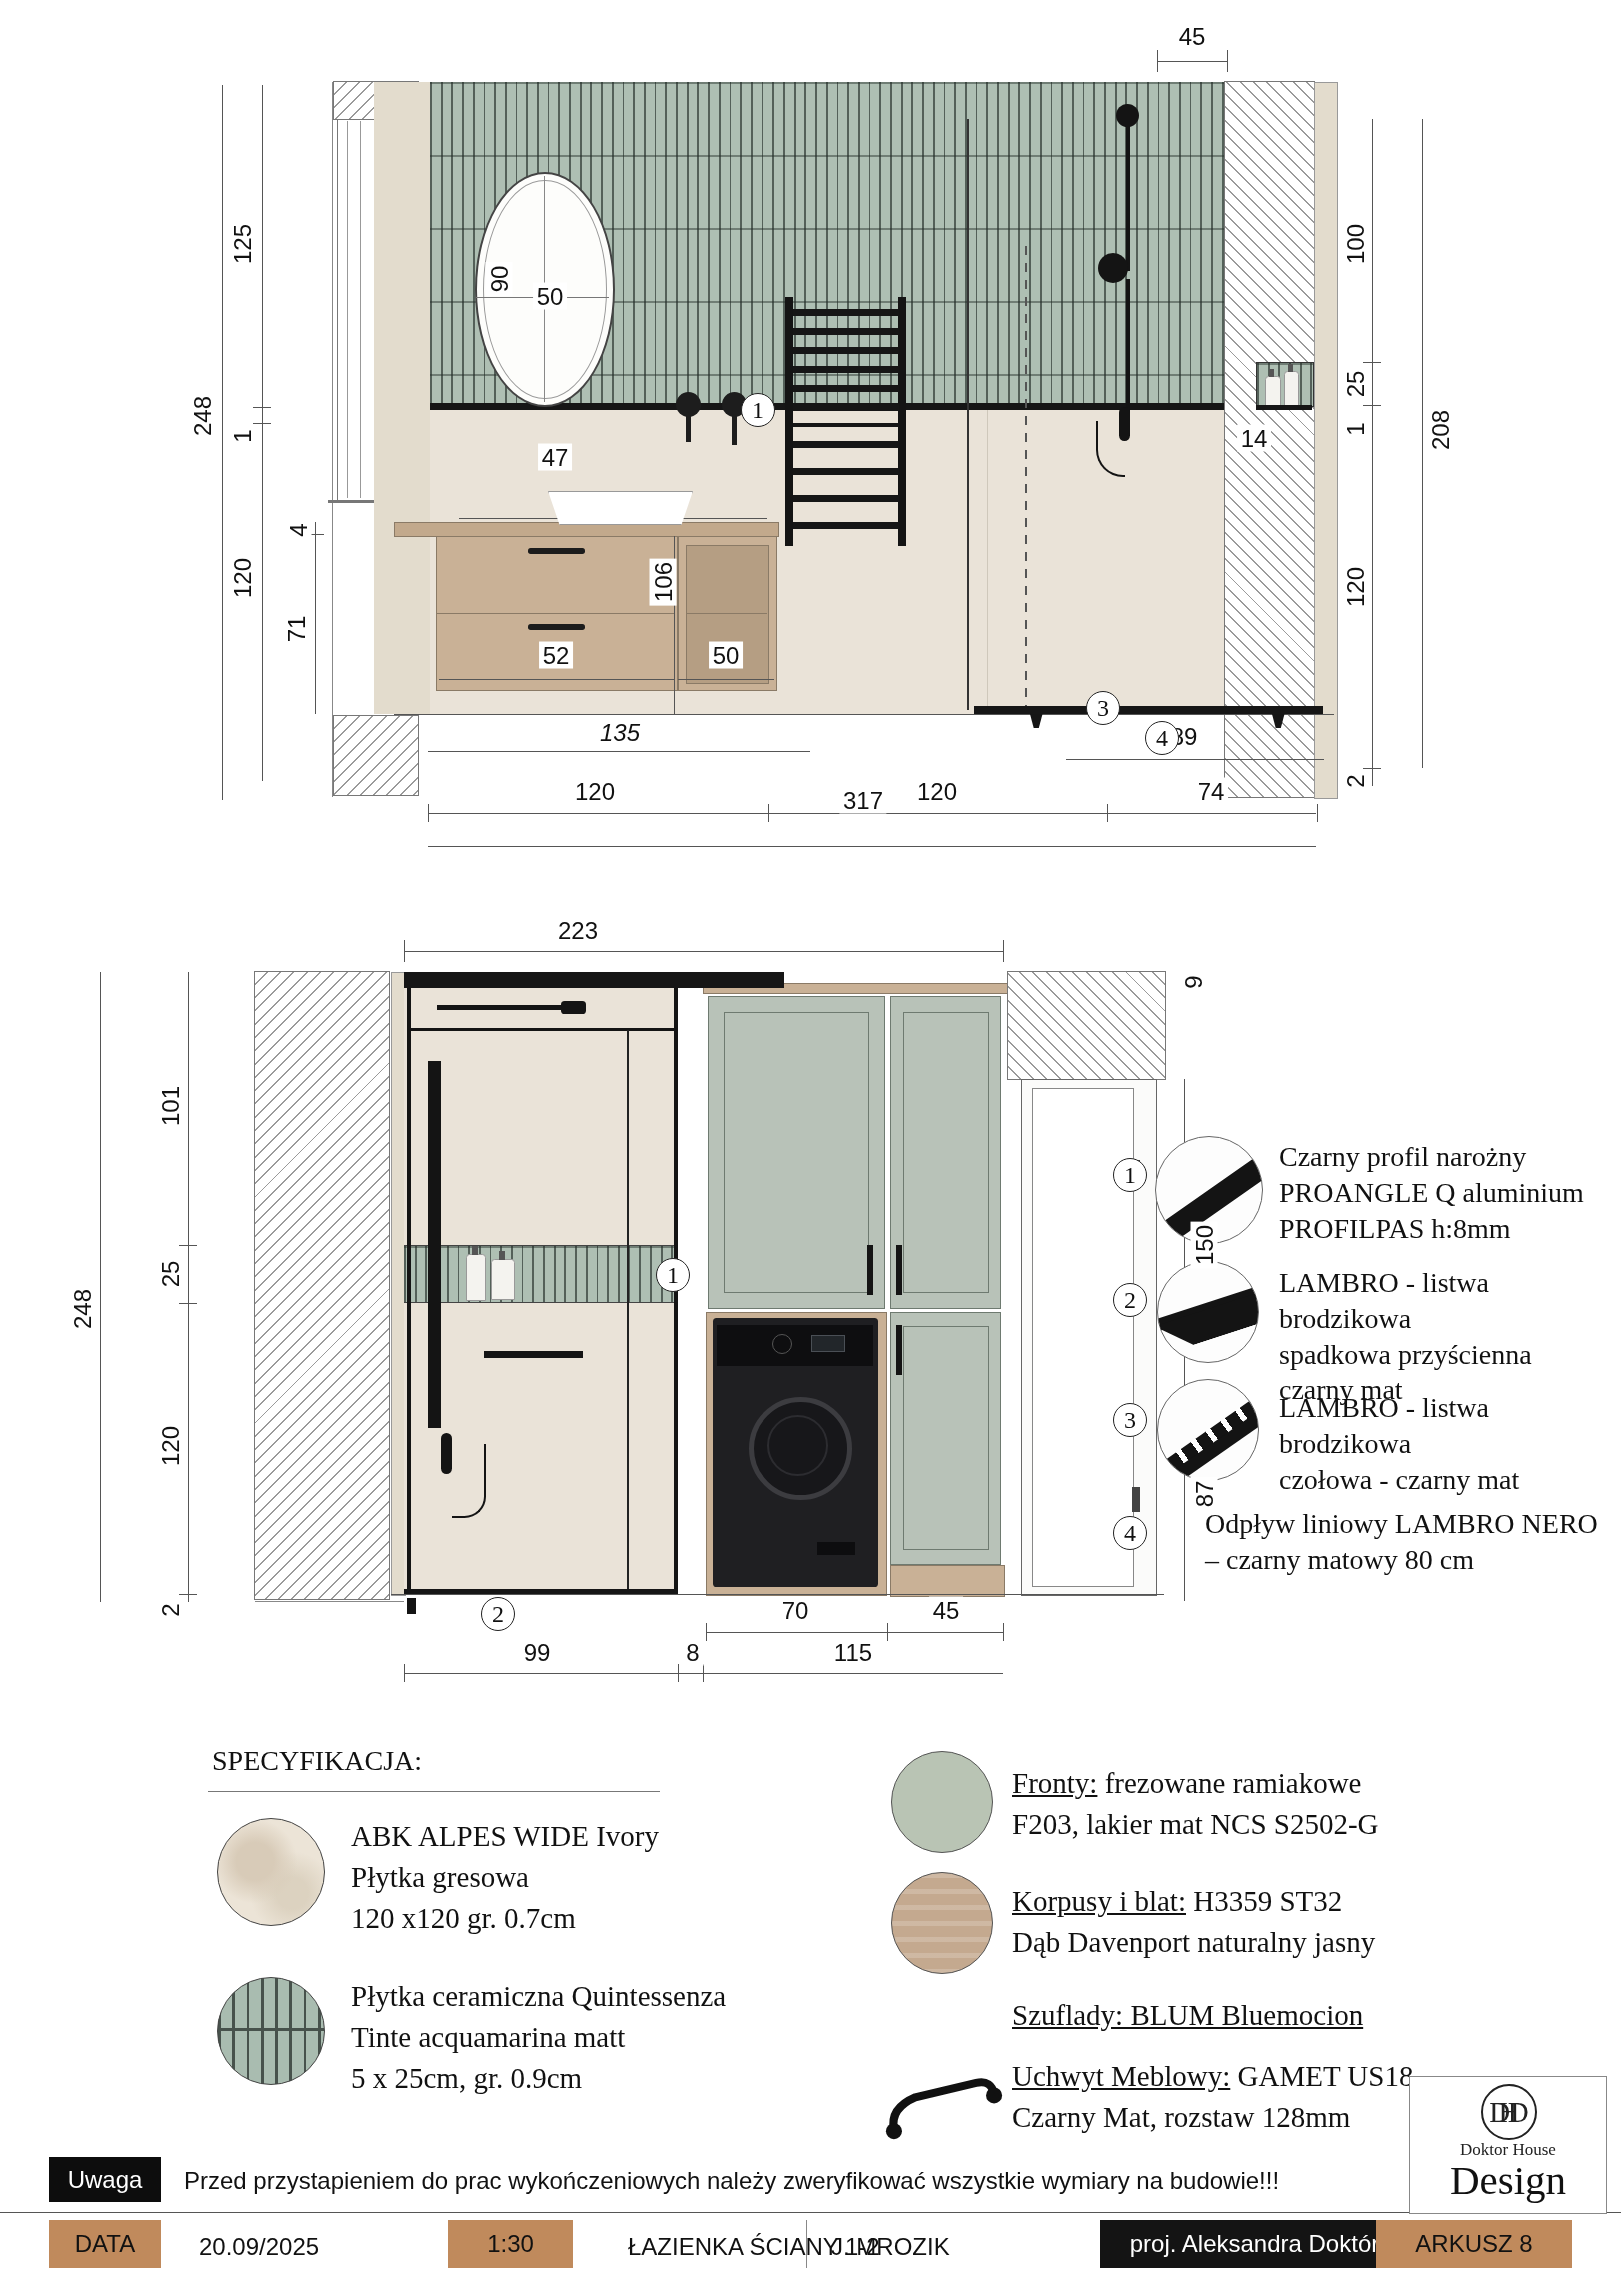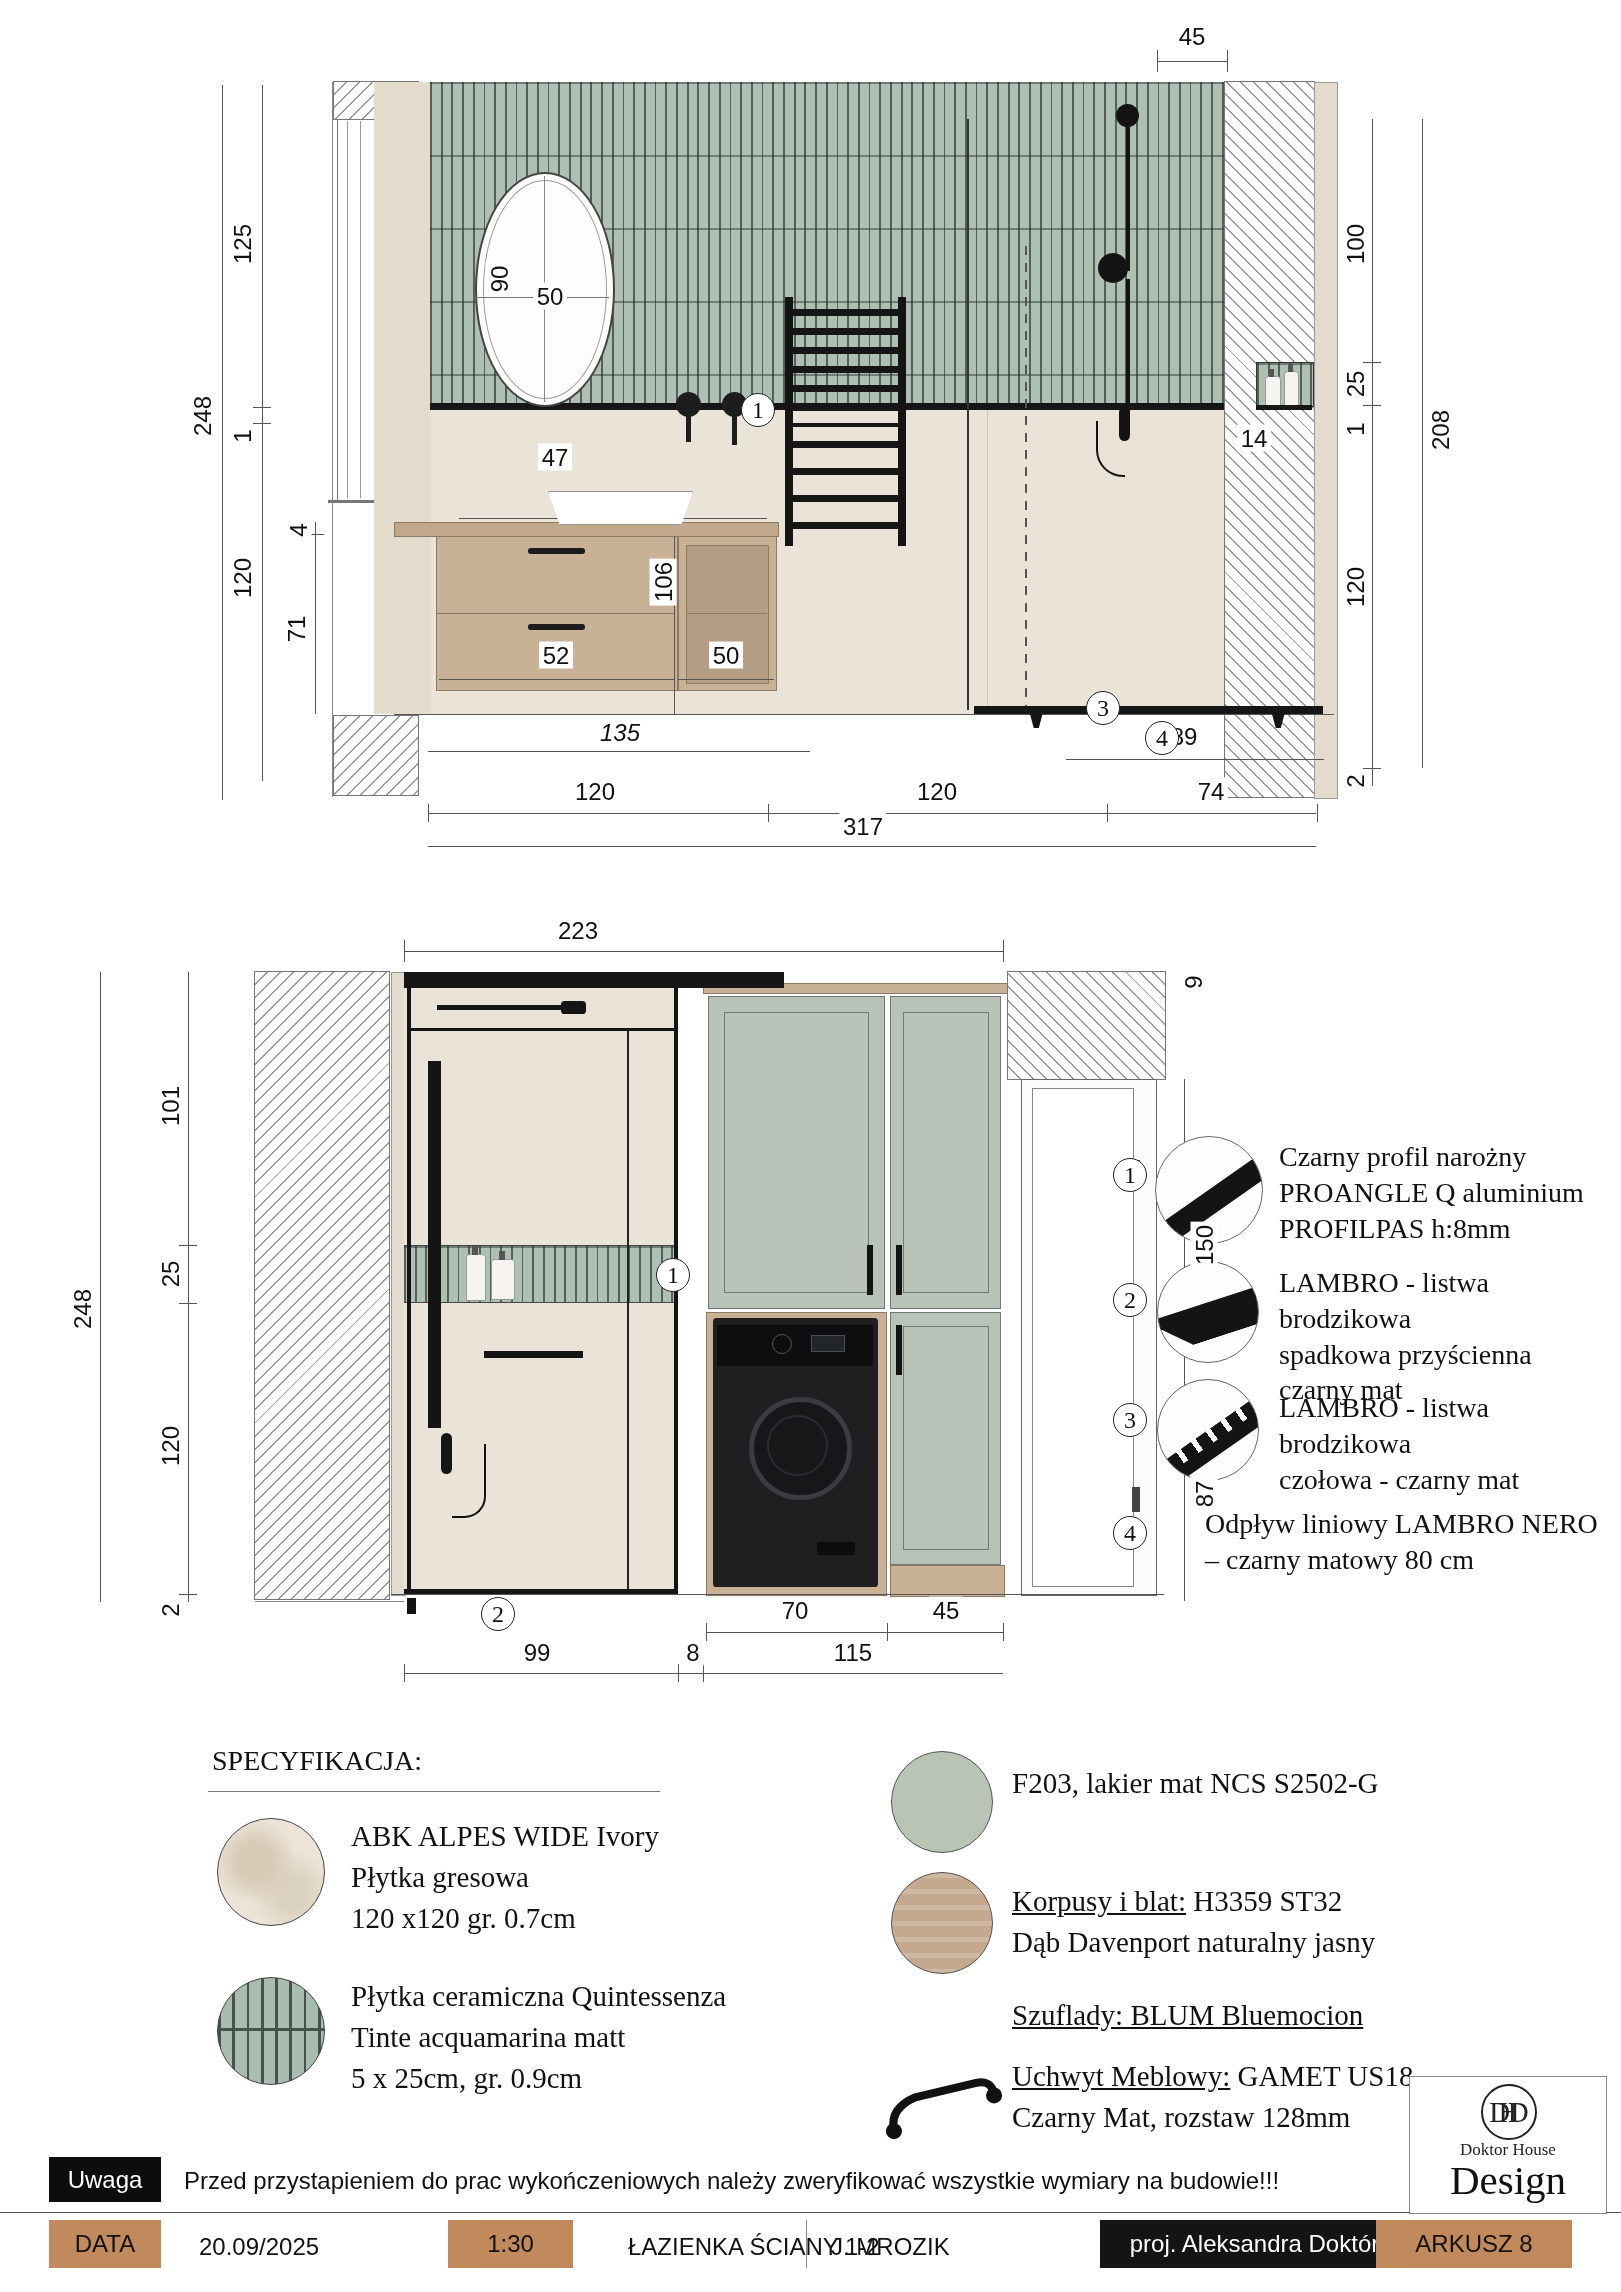--- a/index.html
+++ b/index.html
@@ -155,21 +155,21 @@
   <div class="dim" style="left:550px;top:296px;z-index:7;">50</div>
   <div class="dim" style="left:555px;top:457px;">47</div>
   <div class="dim v" style="left:663px;top:582px;z-index:7;">106</div>
   <div class="dim" style="left:556px;top:655px;z-index:7;">52</div>
   <div class="dim" style="left:726px;top:655px;z-index:7;">50</div>
   <div class="dim" style="left:620px;top:732px;font-style:italic;">135</div>
   <div class="dim" style="left:1184px;top:736px;">89</div>
   <div class="dim" style="left:595px;top:791px;">120</div>
   <div class="dim" style="left:937px;top:791px;">120</div>
   <div class="dim" style="left:1211px;top:791px;">74</div>
-  <div class="dim" style="left:863px;top:826px;text-align:right;">317</div>
+  <div class="dim" style="left:863px;top:800px;text-align:right;">317</div>
   <div class="dim v" style="left:1355px;top:244px;">100</div>
   <div class="dim v" style="left:1355px;top:384px;">25</div>
   <div class="dim" style="left:1254px;top:438px;">14</div>
   <div class="dim v" style="left:1355px;top:429px;">1</div>
   <div class="dim v" style="left:1355px;top:587px;">120</div>
   <div class="dim v" style="left:1355px;top:781px;">2</div>
   <div class="dim v" style="left:1440px;top:430px;">208</div>
 
   <div class="hatch" style="left:255px;top:972px;width:134px;height:627px;"></div>
   <div class="ivory2 abs" style="left:391px;top:972px;width:12.5px;height:622px;border:0.9px solid #999;"></div>
@@ -323,20 +323,21 @@
 
   <div class="abs" style="left:217px;top:1977px;width:106px;height:106px;border-radius:50%;border:1.8px solid #444;background-color:#a9bcb0;background-image:repeating-linear-gradient(90deg,#47524c 0 2.7px,transparent 2.7px 14.3px),linear-gradient(180deg,transparent 0 50px,#47524c 50px 53px,transparent 53px);"></div>
   <div class="stext" style="left:351px;top:1976px;width:502px;">
     <div>Płytka ceramiczna Quintessenza</div>
     <div>Tinte acquamarina matt</div>
     <div>5 x 25cm, gr. 0.9cm</div>
   </div>
 
   <div class="abs" style="left:891px;top:1751px;width:100px;height:100px;border-radius:50%;border:1.8px solid #555;background:#b9c4b4;"></div>
   <div class="stext" style="left:1012px;top:1763px;width:502px;">
+    <div><span class="ul">Fronty:</span><span> frezowane  ramiakowe</span></div>
     <div>F203, lakier mat NCS S2502-G</div>
   </div>
 
   <div class="abs" style="left:891px;top:1872px;width:100px;height:100px;border-radius:50%;border:1.8px solid #555;background:repeating-linear-gradient(180deg,rgba(255,255,255,.18) 0 5.4px,transparent 5.4px 16px),#c4a98f;"></div>
   <div class="stext" style="left:1012px;top:1881px;width:502px;">
     <div><span class="ul">Korpusy i blat:</span><span> H3359 ST32</span></div>
     <div>Dąb Davenport naturalny jasny</div>
   </div>
 
   <div class="stext ul" style="left:1012px;top:1995px;">Szuflady: BLUM Bluemocion</div>

